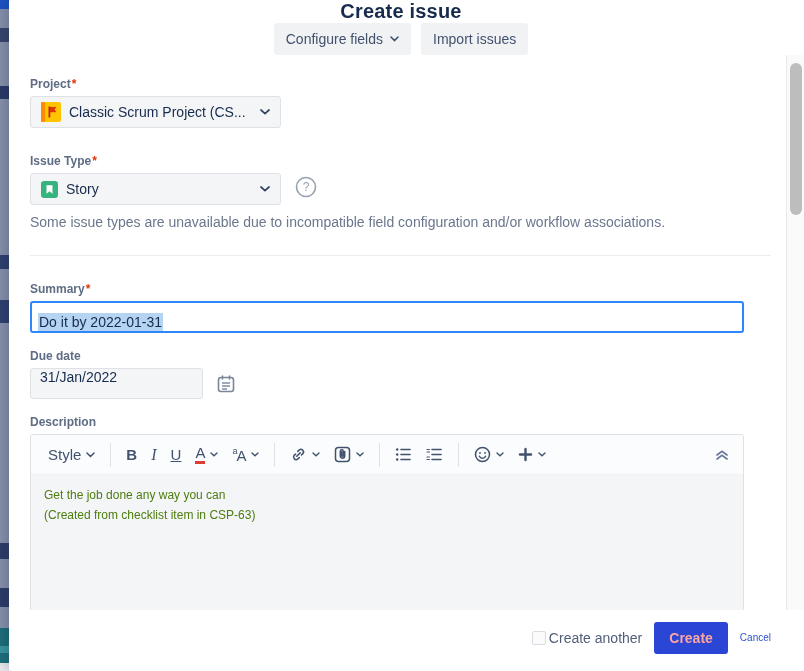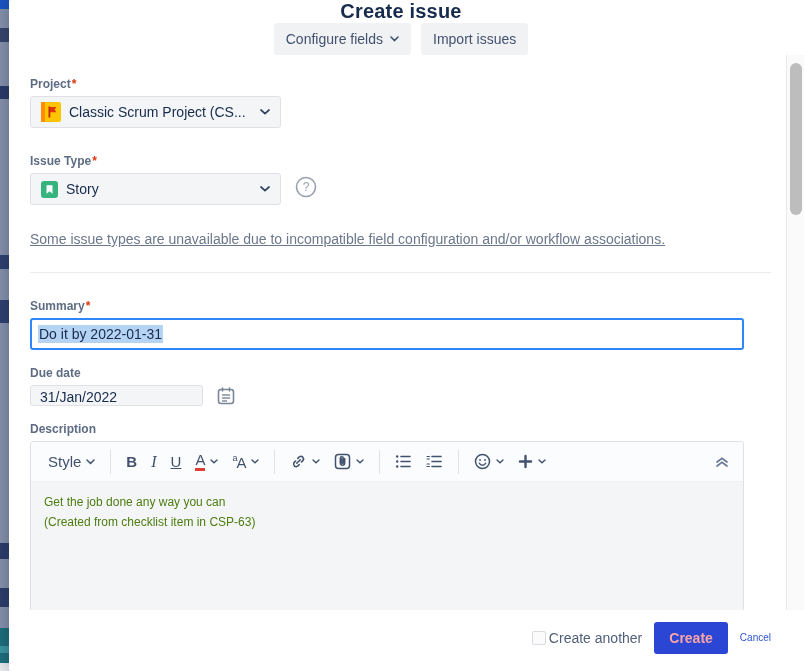--- a/index.html
+++ b/index.html
@@ -51,32 +51,32 @@
   .select {
     width:251px; height:32px; background:#F4F5F7; border:1px solid #DFE1E6; border-radius:3px;
     display:flex; align-items:center; padding:0 10px; margin-top:5px; cursor:pointer;
   }
   .select .select-text { flex:1; font-size:14px; color:#172B4D; margin-left:8px;
     white-space:nowrap; overflow:hidden; }
   .chev { flex:none; }
   .mt22 { margin-top:22px; } .mt26 { margin-top:26px; } .mt16 { margin-top:16px; }
   .row { display:flex; align-items:center; }
   .help-icon { margin-left:14px; display:flex; align-items:center; }
-  .note { margin-top:26px; font-size:14px; color:#6B778C;text-decoration:underline; }
+  .note { margin-top:9px; font-size:14px; color:#6B778C; }
   hr.sep { border:none; border-top:1px solid #EBECF0; margin-top:25px; width:calc(100% + 27px); }
 
   .text-input {
     margin-top:5px; height:32px; border:2px solid #2E86FB; border-radius:3px; background:#fff;
-    display:flex; align-items:center; padding:0 6px; font-size:14px; cursor:text;
+    display:flex; align-items:flex-end; padding:0 6px; font-size:14px; cursor:text;
   }
   .text-input .selected { background:#B5D3F3; padding:1px 1px; }
 
   .date-input {
-    margin-top:5px; width:173px; height:21px; background:#F4F5F7; border:1px solid #DFE1E6;
-    border-radius:3px; display:flex; align-items:flex-end; padding:0 9px; font-size:14px; cursor:text;
+    margin-top:5px; width:173px; height:31px; background:#F4F5F7; border:1px solid #DFE1E6;
+    border-radius:3px; display:flex; align-items:flex-start; padding:0 9px; font-size:14px; cursor:text;
   }
   .date-row { display:flex; align-items:center; gap:13px; }
   .cal-btn { background:none; border:none; cursor:pointer; display:flex; margin-top:5px; }
 
   
   .desc-box {
     margin-top:5px; border:1px solid #DFE1E6; border-radius:3px; height:300px;
     background:#F4F5F7; overflow:hidden;
   }
   .toolbar {

